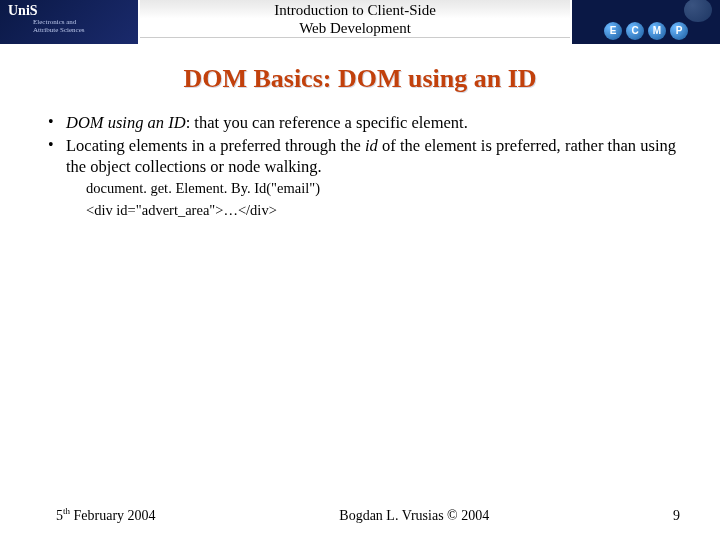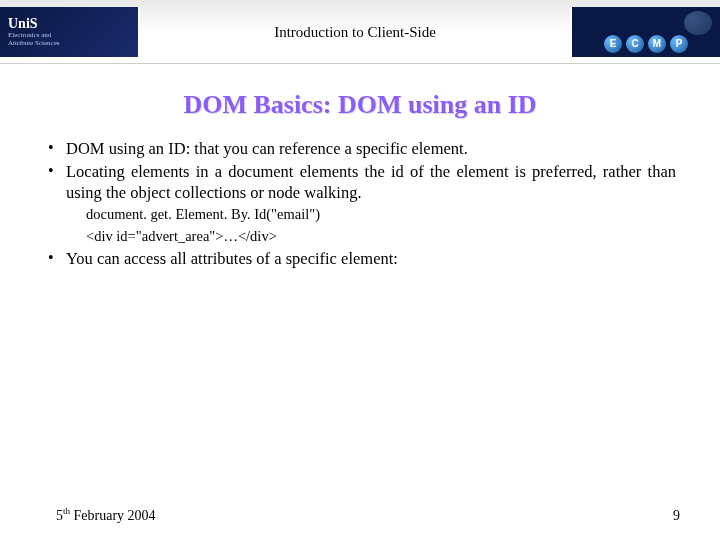--- a/index.html
+++ b/index.html
@@ -6,21 +6,21 @@
   body {
     width: 720px;
     height: 540px;
     background: #ffffff;
     font-family: "Times New Roman", Times, serif;
     position: relative;
     overflow: hidden;
   }
   .header {
     width: 100%;
-    height: 64px;
+    height: 38px;
     background: linear-gradient(to bottom, #e8e8e8 0%, #f0f0f0 20%, #ffffff 50%);
     border-bottom: 1px solid #ccc;
     display: flex;
     align-items: center;
     position: relative;
   }
   .header-left {
     width: 140px;
     height: 50px;
     background: linear-gradient(135deg, #0a1845 0%, #1a2a6c 100%);
@@ -34,20 +34,21 @@
   }
   .header-left .unis {
     font-size: 14px;
     font-weight: bold;
     color: #fff;
   }
   .header-left .dept {
     font-size: 7px;
     color: #b8c4e8;
     line-height: 1.1;
+    margin-left: 25px;
   }
   .header-title {
     flex: 1;
     text-align: center;
     font-size: 15px;
     line-height: 1.2;
     color: #000;
   }
   .header-right {
     width: 150px;
@@ -82,21 +83,21 @@
     font-weight: bold;
     display: flex;
     align-items: center;
     justify-content: center;
     font-family: Arial, sans-serif;
   }
   .slide-title {
     text-align: center;
     font-size: 26px;
     font-weight: bold;
-    color: #8b5cf6;
+    color: #c2410c;
     margin-top: 26px;
     text-shadow: 1px 1px 0 rgba(180,180,200,0.5);
   }
   .content {
     padding: 18px 44px 0 44px;
     font-size: 16.5px;
     color: #000;
     line-height: 1.28;
   }
   .content ul { list-style: none; }
@@ -106,21 +107,21 @@
     margin-bottom: 2px;
     text-align: justify;
   }
   .content > ul > li::before {
     content: "•";
     position: absolute;
     left: 4px;
     top: 0;
     font-size: 16px;
   }
-  .italic-term { }
+  .italic-term { font-style: italic; }
   .code-line {
     font-size: 14.5px;
     padding-left: 42px;
     margin: 1px 0 3px 0;
     text-align: left;
   }
   .footer {
     position: absolute;
     bottom: 16px;
     left: 8px;
@@ -139,45 +140,44 @@
 <body>
 
 <div class="header">
   <div class="header-left">
     <div class="unis">UniS</div>
     <div class="dept">Electronics and</div>
     <div class="dept">Attribute Sciences</div>
   </div>
   <div class="header-title">
     <span>Introduction to Client-Side</span><br>
+    <span>Web Development</span>
   </div>
   <div class="header-right">
     <div class="rbtn">E</div>
     <div class="rbtn">C</div>
     <div class="rbtn">M</div>
     <div class="rbtn">P</div>
   </div>
 </div>
 
 <div class="slide-title">DOM Basics: DOM using an ID</div>
 
 <div class="content">
   <ul>
     <li>
       <span class="italic-term">DOM using an ID</span><span>: that you can reference a specific element.</span>
     </li>
     <li>
-      <span>Locating elements in a document elements the </span><span class="italic-term">id</span><span> of the element is preferred, rather than using the object collections or node walking.</span>
+      <span>Locating elements in a preferred through the </span><span class="italic-term">id</span><span> of the element is preferred, rather than using the object collections or node walking.</span>
     </li>
   </ul>
   <div class="code-line">document. get. Element. By. Id("email")</div>
   <div class="code-line">&lt;div id="advert_area"&gt;…&lt;/div&gt;</div>
-  <ul>
-    <li>You can access all attributes of a specific element:</li>
-  </ul>
 </div>
 
 <div class="footer">
   <div class="date">
     <span>5</span><sup>th</sup><span> February 2004</span>
   </div>
+  <div>Bogdan L. Vrusias © 2004</div>
   <div class="page">9</div>
 </div>
 
 </body></html>

